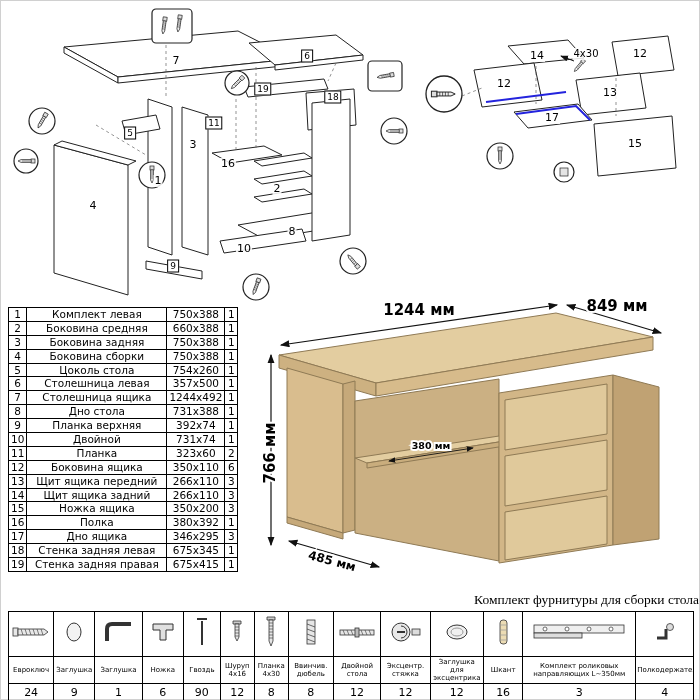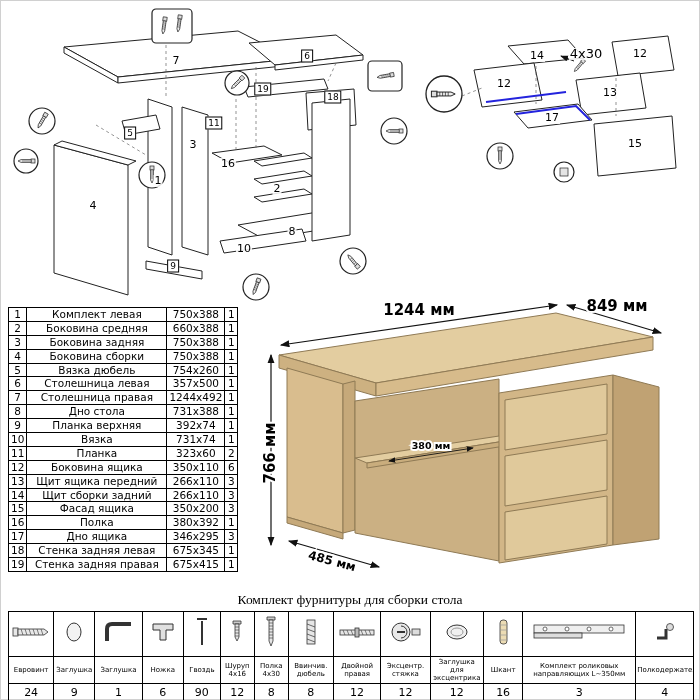--- a/index.html
+++ b/index.html
@@ -3,30 +3,30 @@
 <meta charset="utf-8">
 <style>
   *{margin:0;padding:0;box-sizing:border-box}
   html,body{width:700px;height:700px}
   body{background:#fff;font-family:"DejaVu Sans",sans-serif;position:relative;overflow:hidden;color:#000}
   .sheet{position:absolute;inset:0;background:#fff;border:1px solid #d0d0d0}
   .diagram{position:absolute}
   .diagram svg{position:absolute;left:0;top:0}
   .pl{position:absolute;transform:translate(-50%,-50%);font-size:11px;line-height:12px;background:rgba(255,255,255,.85);padding:0 1px}
   .pl.boxed{border:1px solid #000;background:#fff;font-size:9px;line-height:11px;padding:0 2px}
-  .pl.small{font-size:13px}
+  .pl.small{font-size:10px}
   
   .parts-table{position:absolute;left:7px;top:306px;border-collapse:collapse;font-size:10.5px;font-family:"DejaVu Sans",sans-serif}
   .parts-table td{border:1px solid #000;height:13.9px;padding:0 2px;line-height:1.05;white-space:nowrap;text-align:center}
   .parts-table td.c-num{width:17px}
   .parts-table td.c-name{width:140px}
   .parts-table td.c-size{width:58px}
   .parts-table td.c-qty{width:13px}
   
-  .hw-title{position:absolute;top:591px;left:0;width:100%;text-align:center;font-family:"Liberation Serif",serif;font-size:13.5px}
+  .hw-title{position:absolute;top:591px;left:0;width:100%;text-align:right;font-family:"Liberation Serif",serif;font-size:13.5px}
   .hw-table{position:absolute;left:7px;top:610px;width:686px;border-collapse:collapse;table-layout:fixed}
   .hw-table td{border:1px solid #000;text-align:center;vertical-align:middle;padding:2px;overflow:hidden}
   .hw-table tr.r-icons td{height:42px}
   .hw-table tr.r-names td{height:27px;font-size:7px;line-height:8px;padding:1px}
   .hw-table tr.r-qty td{height:15px;font-size:11px}
   .hw-table tr.r-icons td:nth-child(1){width:44px}
   .hw-table tr.r-icons td:nth-child(2){width:40px}
   .hw-table tr.r-icons td:nth-child(3){width:46px}
   .hw-table tr.r-icons td:nth-child(4){width:40px}
   .hw-table tr.r-icons td:nth-child(5){width:36px}
@@ -184,51 +184,51 @@
           <td class="c-qty">1</td>
         </tr>
         <tr>
           <td class="c-num">4</td>
           <td class="c-name">Боковина сборки</td>
           <td class="c-size">750x388</td>
           <td class="c-qty">1</td>
         </tr>
         <tr>
           <td class="c-num">5</td>
-          <td class="c-name">Вязка дюбель</td>
+          <td class="c-name">Цоколь стола</td>
           <td class="c-size">754x260</td>
           <td class="c-qty">1</td>
         </tr>
         <tr>
           <td class="c-num">6</td>
           <td class="c-name">Столешница левая</td>
           <td class="c-size">357x500</td>
           <td class="c-qty">1</td>
         </tr>
         <tr>
           <td class="c-num">7</td>
-          <td class="c-name">Столешница правая</td>
+          <td class="c-name">Столешница ящика</td>
           <td class="c-size">1244x492</td>
           <td class="c-qty">1</td>
         </tr>
         <tr>
           <td class="c-num">8</td>
           <td class="c-name">Дно стола</td>
           <td class="c-size">731x388</td>
           <td class="c-qty">1</td>
         </tr>
         <tr>
           <td class="c-num">9</td>
           <td class="c-name">Планка верхняя</td>
           <td class="c-size">392x74</td>
           <td class="c-qty">1</td>
         </tr>
         <tr>
           <td class="c-num">10</td>
-          <td class="c-name">Вязка</td>
+          <td class="c-name">Двойной</td>
           <td class="c-size">731x74</td>
           <td class="c-qty">1</td>
         </tr>
         <tr>
           <td class="c-num">11</td>
           <td class="c-name">Планка</td>
           <td class="c-size">323x60</td>
           <td class="c-qty">2</td>
         </tr>
         <tr>
@@ -238,27 +238,27 @@
           <td class="c-qty">6</td>
         </tr>
         <tr>
           <td class="c-num">13</td>
           <td class="c-name">Щит ящика передний</td>
           <td class="c-size">266x110</td>
           <td class="c-qty">3</td>
         </tr>
         <tr>
           <td class="c-num">14</td>
-          <td class="c-name">Щит сборки задний</td>
+          <td class="c-name">Щит ящика задний</td>
           <td class="c-size">266x110</td>
           <td class="c-qty">3</td>
         </tr>
         <tr>
           <td class="c-num">15</td>
-          <td class="c-name">Фасад ящика</td>
+          <td class="c-name">Ножка ящика</td>
           <td class="c-size">350x200</td>
           <td class="c-qty">3</td>
         </tr>
         <tr>
           <td class="c-num">16</td>
           <td class="c-name">Полка</td>
           <td class="c-size">380x392</td>
           <td class="c-qty">1</td>
         </tr>
         <tr>
@@ -381,29 +381,29 @@
               <circle cx="60" cy="11" r="2" fill="#fff" stroke="#333" stroke-width="0.7"></circle>
               <circle cx="82" cy="11" r="2" fill="#fff" stroke="#333" stroke-width="0.7"></circle>
               <rect x="5" y="15" width="48" height="5" fill="#ddd" stroke="#333" stroke-width="0.8"></rect>
             </svg></td>
           <td><svg width="28" height="26" viewBox="0 0 28 26">
               <path d="M6 19 h9 v-9" fill="none" stroke="#333" stroke-width="3"></path>
               <circle cx="19" cy="8" r="3.5" fill="#ddd" stroke="#333" stroke-width="0.8"></circle>
             </svg></td>
         </tr>
       <tr class="r-names">
-          <td>Евровинт</td>
+          <td>Евроключ</td>
           <td>Заглушка</td>
           <td>Заглушка</td>
           <td>Ножка</td>
           <td>Гвоздь</td>
           <td>Шуруп 4x16</td>
-          <td>Полка 4x30</td>
+          <td>Планка 4x30</td>
           <td>Ввинчив. дюбель</td>
-          <td>Двойной правая</td>
+          <td>Двойной стола</td>
           <td>Эксцентр. стяжка</td>
           <td>Заглушка для эксцентрика</td>
           <td>Шкант</td>
           <td>Комплект роликовых направляющих L~350мм</td>
           <td>Полкодержатель</td>
         </tr>
       <tr class="r-qty">
           <td>24</td>
           <td>9</td>
           <td>1</td>

